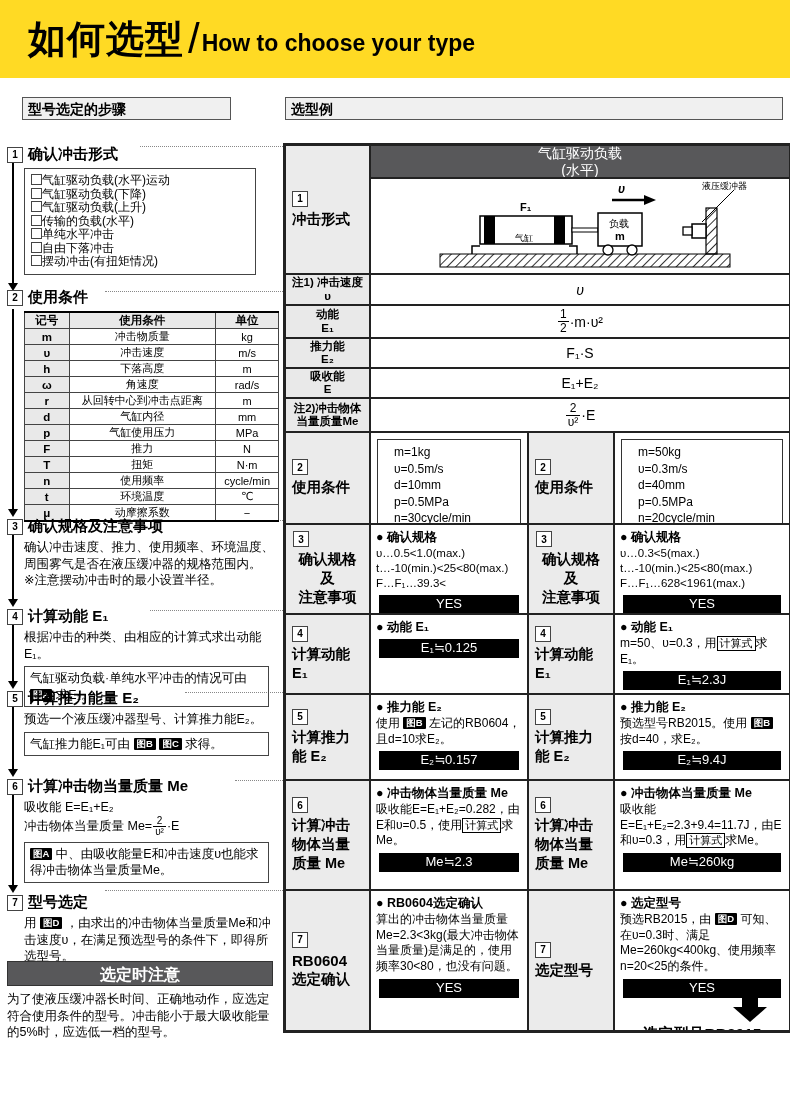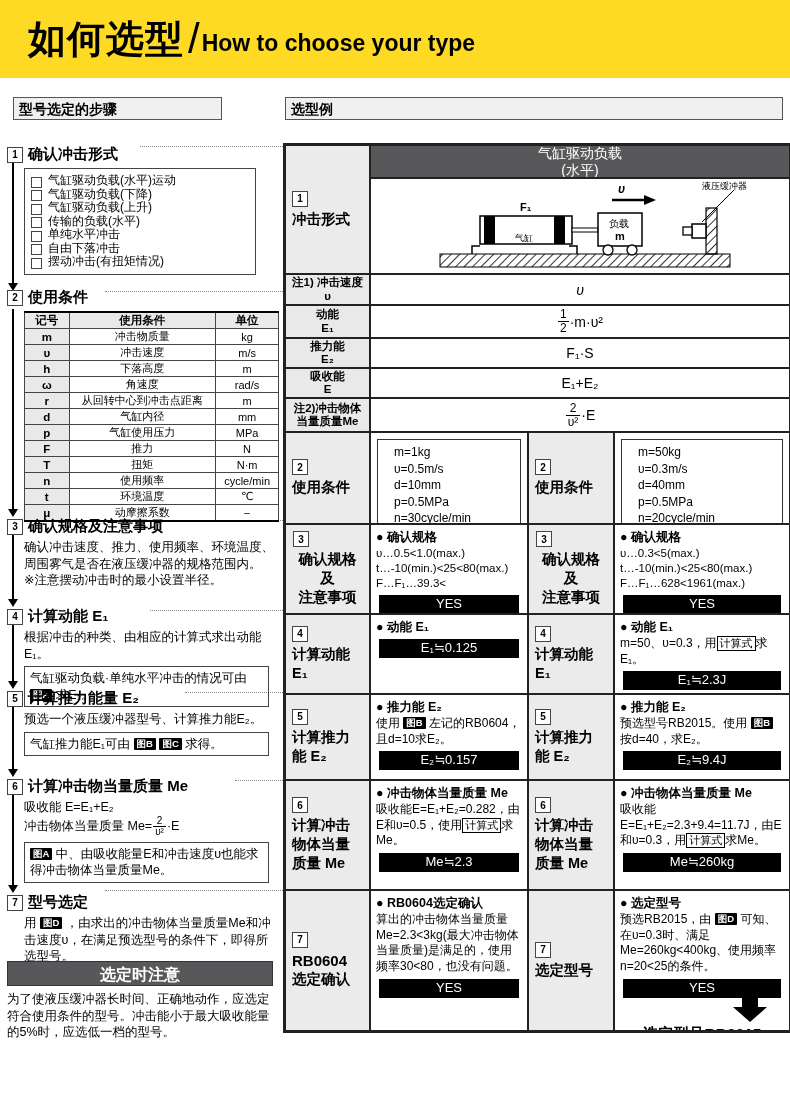--- a/index.html
+++ b/index.html
@@ -7,31 +7,31 @@
        font-family:"Liberation Sans","DejaVu Sans",sans-serif;overflow:hidden;}
   
   .banner{position:absolute;left:0;top:0;width:790px;height:78px;background:#FFDA24;
           display:flex;align-items:center;padding-left:28px;box-sizing:border-box;}
   .title-cn{font-size:38px;font-weight:bold;letter-spacing:1px;}
   .slash{font-size:42px;font-weight:400;margin:0 2px 0 4px;}
   .title-en{font-size:23px;font-weight:bold;margin-top:8px;}
   
   .panel-head{position:absolute;top:97px;height:23px;background:#F0F0F0;border:1px solid #555;
               font-size:14px;font-weight:bold;line-height:23px;padding-left:5px;box-sizing:border-box;}
-  .ph-left{left:13px;width:209px;}
+  .ph-left{left:22px;width:209px;}
   .ph-right{left:285px;width:498px;}
   
   .leftcol{position:absolute;left:7px;top:143px;width:272px;height:960px;}
   .step{position:absolute;left:0;width:272px;}
   .step-title{display:flex;align-items:center;gap:5px;font-size:15px;font-weight:bold;}
   .numbox{width:14px;height:14px;border:1px solid #444;background:#fff;font-size:10px;font-weight:bold;
           display:flex;align-items:center;justify-content:center;flex:0 0 auto;}
   .step-body{font-size:12.5px;line-height:1.32;margin:3px 0 0 17px;}
   .chklist{border:1px solid #444;margin:4px 0 0 17px;padding:5px 6px;width:232px;box-sizing:border-box;}
-  .chk{display:flex;align-items:flex-end;gap:6px;font-size:12px;line-height:13.5px;height:13.5px;}
+  .chk{display:flex;align-items:flex-start;font-size:12px;line-height:13.5px;height:13.5px;}
   .chkbox{width:9px;height:9px;border:1px solid #444;flex:0 0 auto;}
   table.cond{border-collapse:collapse;margin:4px 0 0 17px;font-size:11px;}
   table.cond th,table.cond td{border:1px solid #444;height:14.2px;padding:0 3px;text-align:center;}
   table.cond th{background:#E9E9E9;font-size:11.5px;}
   table.cond td.sym{background:#E9E9E9;font-weight:bold;font-size:11.5px;width:38px;}
   table.cond td.c2{width:142px;}
   table.cond td.c3{width:56px;}
   table.cond{border-top:2px solid #000;border-bottom:2px solid #000;}
   .notebox{border:1px solid #444;margin:4px 0 0 17px;padding:3px 5px;font-size:12.5px;line-height:1.32;width:245px;box-sizing:border-box;}
   .tagblk{display:inline-block;background:#000;color:#fff;font-size:9.5px;font-weight:bold;

